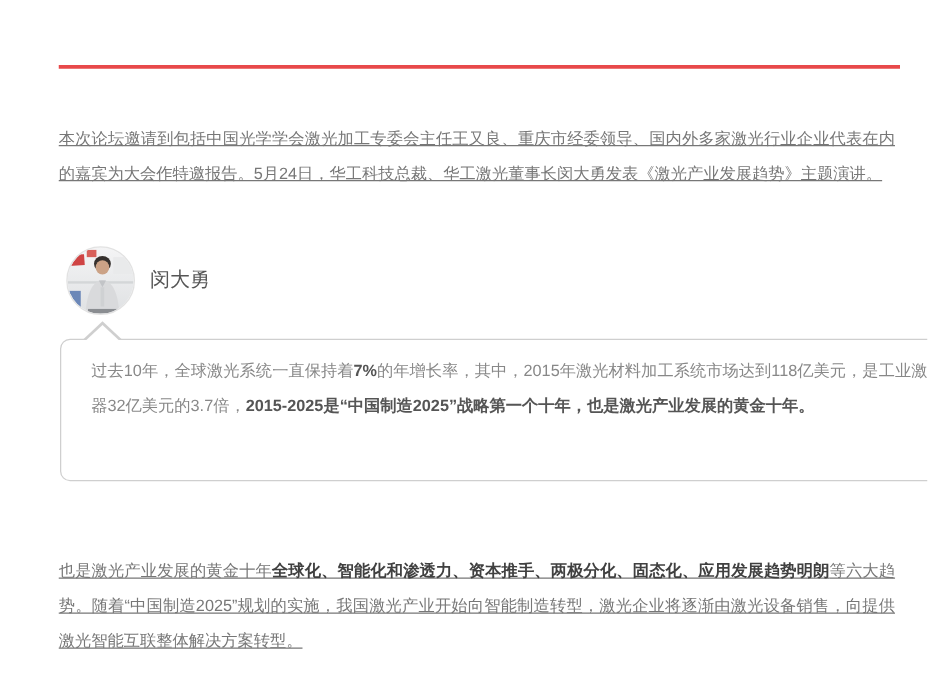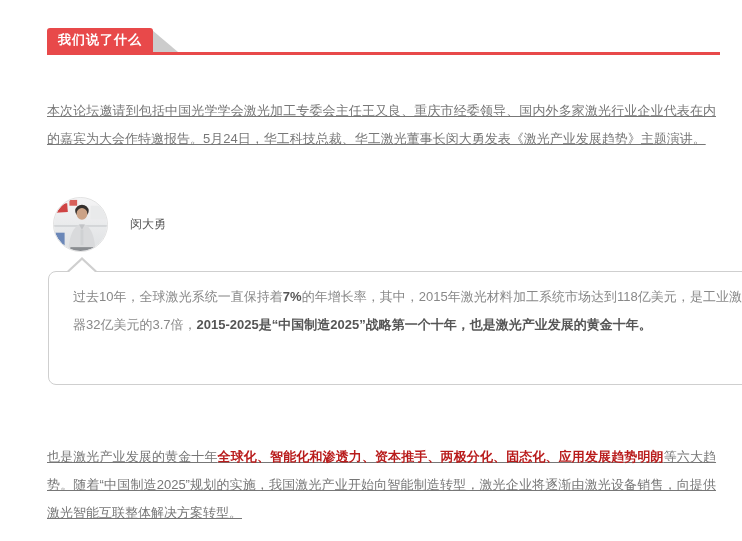--- a/index.html
+++ b/index.html
@@ -62,43 +62,43 @@
     left: 47px;
     width: 669px;
     font-size: 13px;
     line-height: 28px;
     color: #777777;
     text-align: justify;
     text-decoration: underline;
   }
   .para-intro { top: 97px; }
   .para-summary { top: 443px; }
-  .bold-seg { font-weight: bold; color: #b91c1c; }
+  .bold-seg { font-weight: bold; color: #404040; }
 
   
   .speaker-row {
     position: absolute;
     left: 53px;
     top: 197px;
     display: flex;
     align-items: center;
   }
   .avatar {
     width: 55px;
     height: 55px;
     border-radius: 50%;
     overflow: hidden;
     border: 1px solid #e2e2e2;
     background: #f2f3f4;
     flex: 0 0 auto;
   }
   .avatar svg { display: block; width: 100%; height: 100%; }
   .speaker-name {
-    margin-left: 22px;
-    font-size: 12px;
+    margin-left: 12px;
+    font-size: 16px;
     color: #555555;
   }
 
   
   .quote-bubble {
     position: absolute;
     left: 48px;
     top: 271px;
     width: 732px;
     min-height: 114px;
@@ -129,24 +129,20 @@
     color: #888888;
     text-align: justify;
   }
   .quote-text .bold-seg { color: #555555; }
 </style>
 </head>
 <body>
 
 <div class="page">
 
-  <div class="header-wrap">
-    <div class="tab-badge">我们说了什么</div>
-    <div class="fold-triangle"></div>
-  </div>
   <div class="divider-line"></div>
 
   <p class="para para-intro">本次论坛邀请到包括中国光学学会激光加工专委会主任王又良、重庆市经委领导、国内外多家激光行业企业代表在内的嘉宾为大会作特邀报告。5月24日，华工科技总裁、华工激光董事长闵大勇发表《激光产业发展趋势》主题演讲。</p>
 
   <div class="speaker-row">
     <div class="avatar">
       <span>
         <svg viewBox="0 0 55 55" xmlns="http://www.w3.org/2000/svg">
           <defs>
             <clipPath id="avclip">

